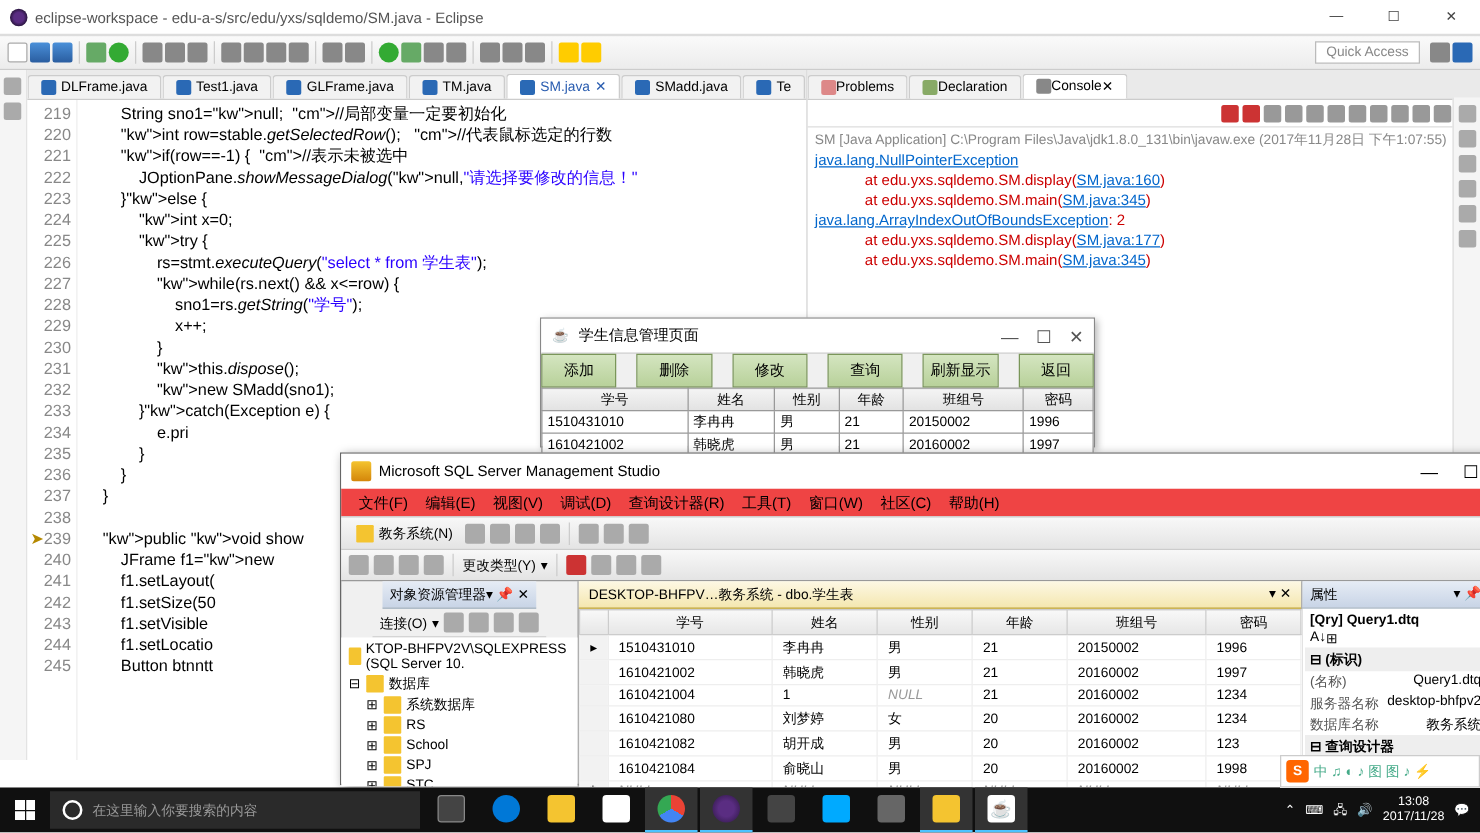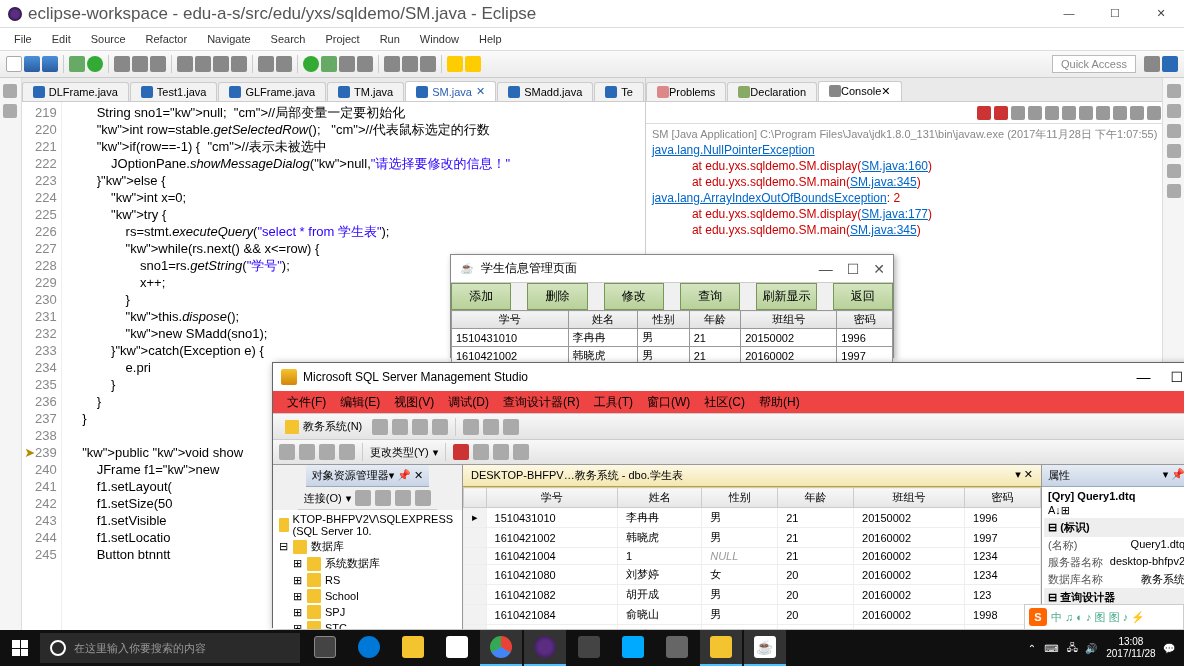--- a/index.html
+++ b/index.html
@@ -2,21 +2,21 @@
 <html><head>
 <meta charset="utf-8">
 <style>
 * { margin: 0; padding: 0; box-sizing: border-box; font-family: "Microsoft YaHei", "Segoe UI", Tahoma, sans-serif; }
 body { width: 1184px; height: 666px; background: #f0f0f0; position: relative; overflow: hidden; font-size: 11px; }
 
 
 .eclipse { position: absolute; top: 0; left: 0; width: 1184px; height: 630px; background: #fff; }
 .title-bar { height: 28px; background: #fff; display: flex; align-items: center; padding: 0 8px; border-bottom: 1px solid #ddd; }
 .title-bar .icon { width: 14px; height: 14px; background: radial-gradient(circle, #5a2d82 40%, #2a1540 70%); border-radius: 50%; margin-right: 6px; }
-.title-bar .title { color: #555; font-size: 17px; flex: 1; }
+.title-bar .title { color: #555; font-size: 12px; flex: 1; }
 .win-btns { display: flex; gap: 16px; }
 .win-btn { width: 30px; text-align: center; color: #444; cursor: pointer; }
 
 .menu-bar { height: 22px; display: flex; align-items: center; padding: 0 6px; gap: 4px; color: #333; }
 .menu-bar span { padding: 2px 8px; cursor: pointer; }
 
 .toolbar { height: 28px; display: flex; align-items: center; padding: 0 6px; gap: 2px; border-top: 1px solid #ddd; border-bottom: 1px solid #ccc; background: linear-gradient(#fafafa,#ececec); }
 .tb-ico { width: 16px; height: 16px; display: inline-block; background: #888; border-radius: 2px; }
 .tb-sep { width: 1px; height: 18px; background: #ccc; margin: 0 3px; }
 .quick-access { margin-left: auto; border: 1px solid #bbb; padding: 2px 8px; background: #fff; color: #888; }
@@ -52,21 +52,21 @@
 .console-text { font-family: Consolas, monospace; font-size: 12px; padding: 2px 6px; line-height: 16px; }
 .console-text .hdr { color: #888; font-size: 11px; }
 .console-text .exc { color: #c00; }
 .console-text .at { color: #c00; padding-left: 40px; }
 .console-text a { color: #0066cc; text-decoration: underline; }
 .console-text .num { color: #c00; }
 
 .right-gutter { position: absolute; right: 0; top: 78px; width: 22px; height: 530px; background: #f5f5f5; border-left: 1px solid #ddd; display: flex; flex-direction: column; align-items: center; gap: 6px; padding-top: 6px; }
 
 
-.swing-win { position: absolute; left: 450px; top: 254px; width: 444px; height: 104px; background: #f0f0f0; border: 1px solid #888; box-shadow: 2px 2px 6px rgba(0,0,0,.3); }
+.swing-win { position: absolute; left: 432px; top: 254px; width: 444px; height: 104px; background: #f0f0f0; border: 1px solid #888; box-shadow: 2px 2px 6px rgba(0,0,0,.3); }
 .swing-title { height: 28px; background: #fff; display: flex; align-items: center; padding: 0 8px; border-bottom: 1px solid #ccc; }
 .swing-title .java-ico { width: 16px; height: 16px; margin-right: 6px; display: flex; align-items: center; justify-content: center; background: #fff; }
 .swing-title .java-ico::after { content: "☕"; font-size: 11px; }
 .swing-title span.t { flex: 1; font-size: 12px; }
 .swing-wb { display: flex; gap: 14px; }
 .swing-wb span { font-size: 14px; color: #555; cursor: pointer; }
 
 .swing-btns { display: flex; gap: 16px; }
 .swing-btns div { flex: 1; text-align: center; padding: 4px 0; background: linear-gradient(#d4e5c0,#b8d19a); border: 1px solid #7a9659; font-size: 12px; cursor: pointer; }
 .swing-grid { width: 100%; border-collapse: collapse; }
@@ -117,21 +117,21 @@
 .props-body { flex: 1; background: #fff; padding: 2px; overflow: hidden; }
 .props-body .pr { padding: 1px 4px; display: flex; }
 .props-body .pr .k { flex: 1; color: #555; }
 .props-body .cat { background: #eee; font-weight: bold; padding: 2px 4px; }
 
 
 .taskbar { position: absolute; bottom: 0; left: 0; width: 1184px; height: 36px; background: #101010; display: flex; align-items: center; }
 .tb-start { width: 40px; height: 36px; display: flex; align-items: center; justify-content: center; }
 .tb-start-ico { width: 16px; height: 16px; display: grid; grid-template: 1fr 1fr / 1fr 1fr; gap: 1px; }
 .tb-start-ico span { background: #fff; }
-.tb-search { width: 260px; height: 30px; background: #2a2a2a; display: flex; align-items: center; gap: 8px; padding: 0 10px; color: #999; }
+.tb-search { width: 296px; height: 30px; background: #2a2a2a; display: flex; align-items: center; gap: 8px; padding: 0 10px; color: #999; }
 .tb-search .sico { width: 16px; height: 16px; border: 2px solid #fff; border-radius: 50%; position: relative; }
 .tb-apps { display: flex; gap: 2px; margin-left: 4px; }
 .tb-app { width: 42px; height: 36px; display: flex; align-items: center; justify-content: center; border-bottom: 2px solid transparent; }
 .tb-app.active { background: #333; border-bottom-color: #4cc2ff; }
 .tb-app .ai { width: 22px; height: 22px; border-radius: 3px; }
 .tb-tray { margin-left: auto; display: flex; align-items: center; gap: 8px; padding: 0 8px; color: #fff; font-size: 10px; }
 .tb-time { text-align: center; line-height: 12px; }
 
 .sogou { position: absolute; right: 0; bottom: 36px; height: 26px; width: 160px; background: #fff; border: 1px solid #ccc; display: flex; align-items: center; gap: 4px; padding: 0 4px; font-size: 11px; }
 .sogou .si { width: 18px; height: 18px; background: #f60; border-radius: 3px; color: #fff; display: flex; align-items: center; justify-content: center; font-weight: bold; }
@@ -141,32 +141,20 @@
 
 <div class="eclipse">
   <div class="title-bar">
     <div class="icon"></div>
     <div class="title">eclipse-workspace - edu-a-s/src/edu/yxs/sqldemo/SM.java - Eclipse</div>
     <div class="win-btns">
       <span class="win-btn">—</span>
       <span class="win-btn">☐</span>
       <span class="win-btn">✕</span>
     </div>
-  </div>
-  <div class="menu-bar">
-    <span>File</span>
-    <span>Edit</span>
-    <span>Source</span>
-    <span>Refactor</span>
-    <span>Navigate</span>
-    <span>Search</span>
-    <span>Project</span>
-    <span>Run</span>
-    <span>Window</span>
-    <span>Help</span>
   </div>
   <div class="toolbar">
     <span class="tb-ico" style="background:#fff;border:1px solid #aaa"></span>
     <span class="tb-ico" style="background:linear-gradient(#4a90d9,#2a5da0)"></span>
     <span class="tb-ico" style="background:linear-gradient(#4a90d9,#2a5da0)"></span>
     <span class="tb-sep"></span>
     <span class="tb-ico" style="background:#6a6"></span>
     <span class="tb-ico" style="background:#3a3;border-radius:50%"></span>
     <span class="tb-sep"></span>
     <span class="tb-ico"></span>

